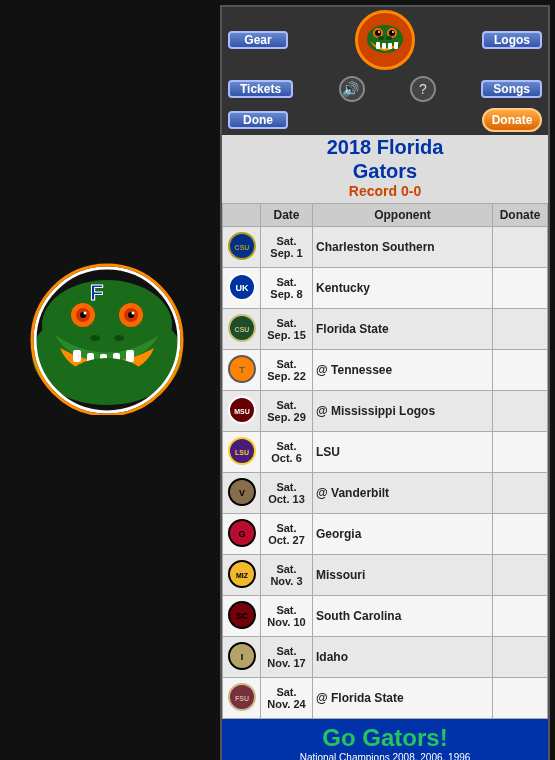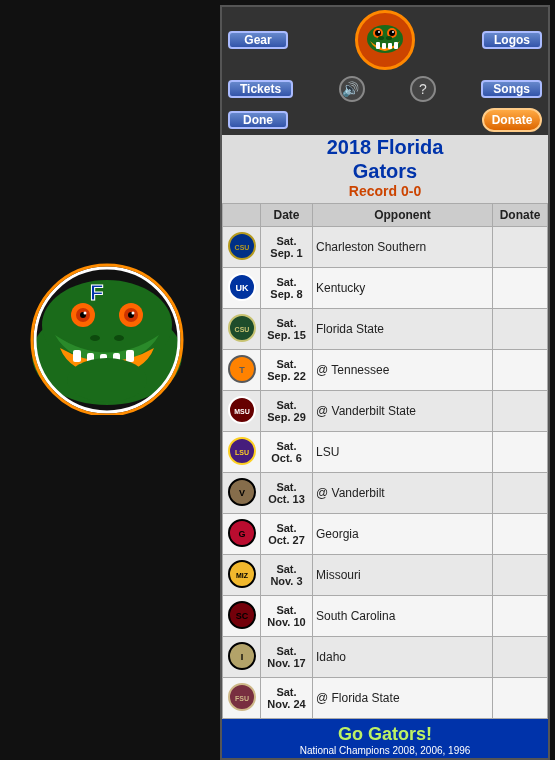--- a/index.html
+++ b/index.html
@@ -168,39 +168,39 @@
       width: 52px;
       text-align: center;
       color: #222;
       font-size: 11px;
       font-weight: bold;
     }
 
     .opponent-cell {
       color: #222;
       font-size: 12px;
-      font-weight: normal;
+      font-weight: bold;
       padding-left: 5px;
     }
 
     .score-cell {
       width: 55px;
       text-align: center;
     }
 
     
     .footer {
       background: #0033aa;
       text-align: center;
       padding: 5px 2px 2px;
     }
 
     .footer .go-gators {
-      color: #bef264;
-      font-size: 18px;
+      color: #22c55e;
+      font-size: 24px;
       font-weight: bold;
     }
 
     .footer .champions {
       color: white;
       font-size: 10px;
     }
 
     
     .mascot-svg {
@@ -356,21 +356,21 @@
             <td class="date-cell">Sat.<br>Sep. 22</td>
             <td class="opponent-cell">@ Tennessee</td>
             <td class="score-cell"></td>
           </tr>
           <tr>
             <td class="team-logo-cell"><svg width="30" height="30" viewBox="0 0 30 30" xmlns="http://www.w3.org/2000/svg">
       <circle cx="15" cy="15" r="13" fill="#660000" stroke="#ffffff" stroke-width="2"></circle>
       <text x="15" y="19" text-anchor="middle" font-family="Arial" font-size="7" font-weight="bold" fill="#ffffff">MSU</text>
     </svg></td>
             <td class="date-cell">Sat.<br>Sep. 29</td>
-            <td class="opponent-cell">@ Vanderbilt State</td>
+            <td class="opponent-cell">@ Mississippi Logos</td>
             <td class="score-cell"></td>
           </tr>
           <tr>
             <td class="team-logo-cell"><svg width="30" height="30" viewBox="0 0 30 30" xmlns="http://www.w3.org/2000/svg">
       <circle cx="15" cy="15" r="13" fill="#461D7C" stroke="#FDD023" stroke-width="2"></circle>
       <text x="15" y="19" text-anchor="middle" font-family="Arial" font-size="7" font-weight="bold" fill="#FDD023">LSU</text>
     </svg></td>
             <td class="date-cell">Sat.<br>Oct. 6</td>
             <td class="opponent-cell">LSU</td>
             <td class="score-cell"></td>

